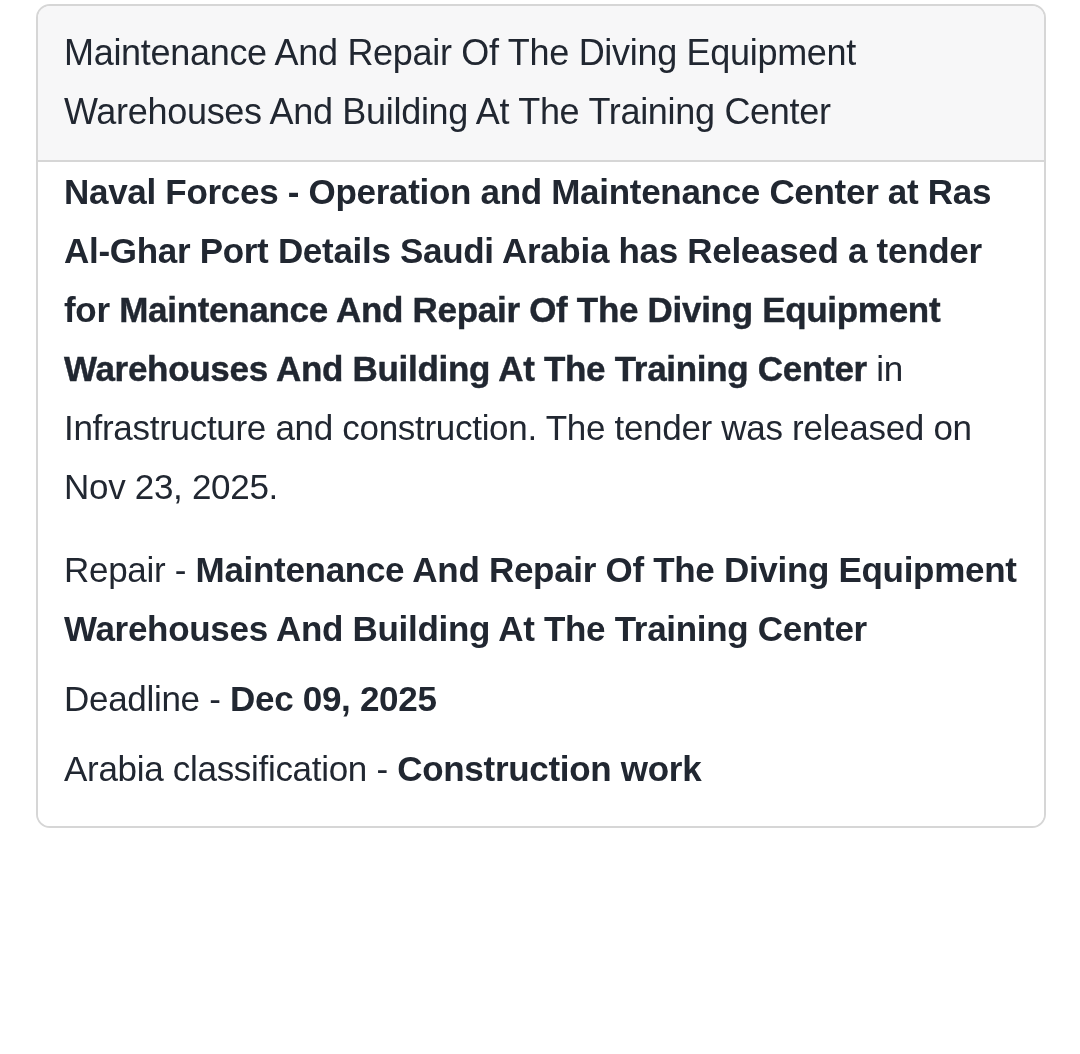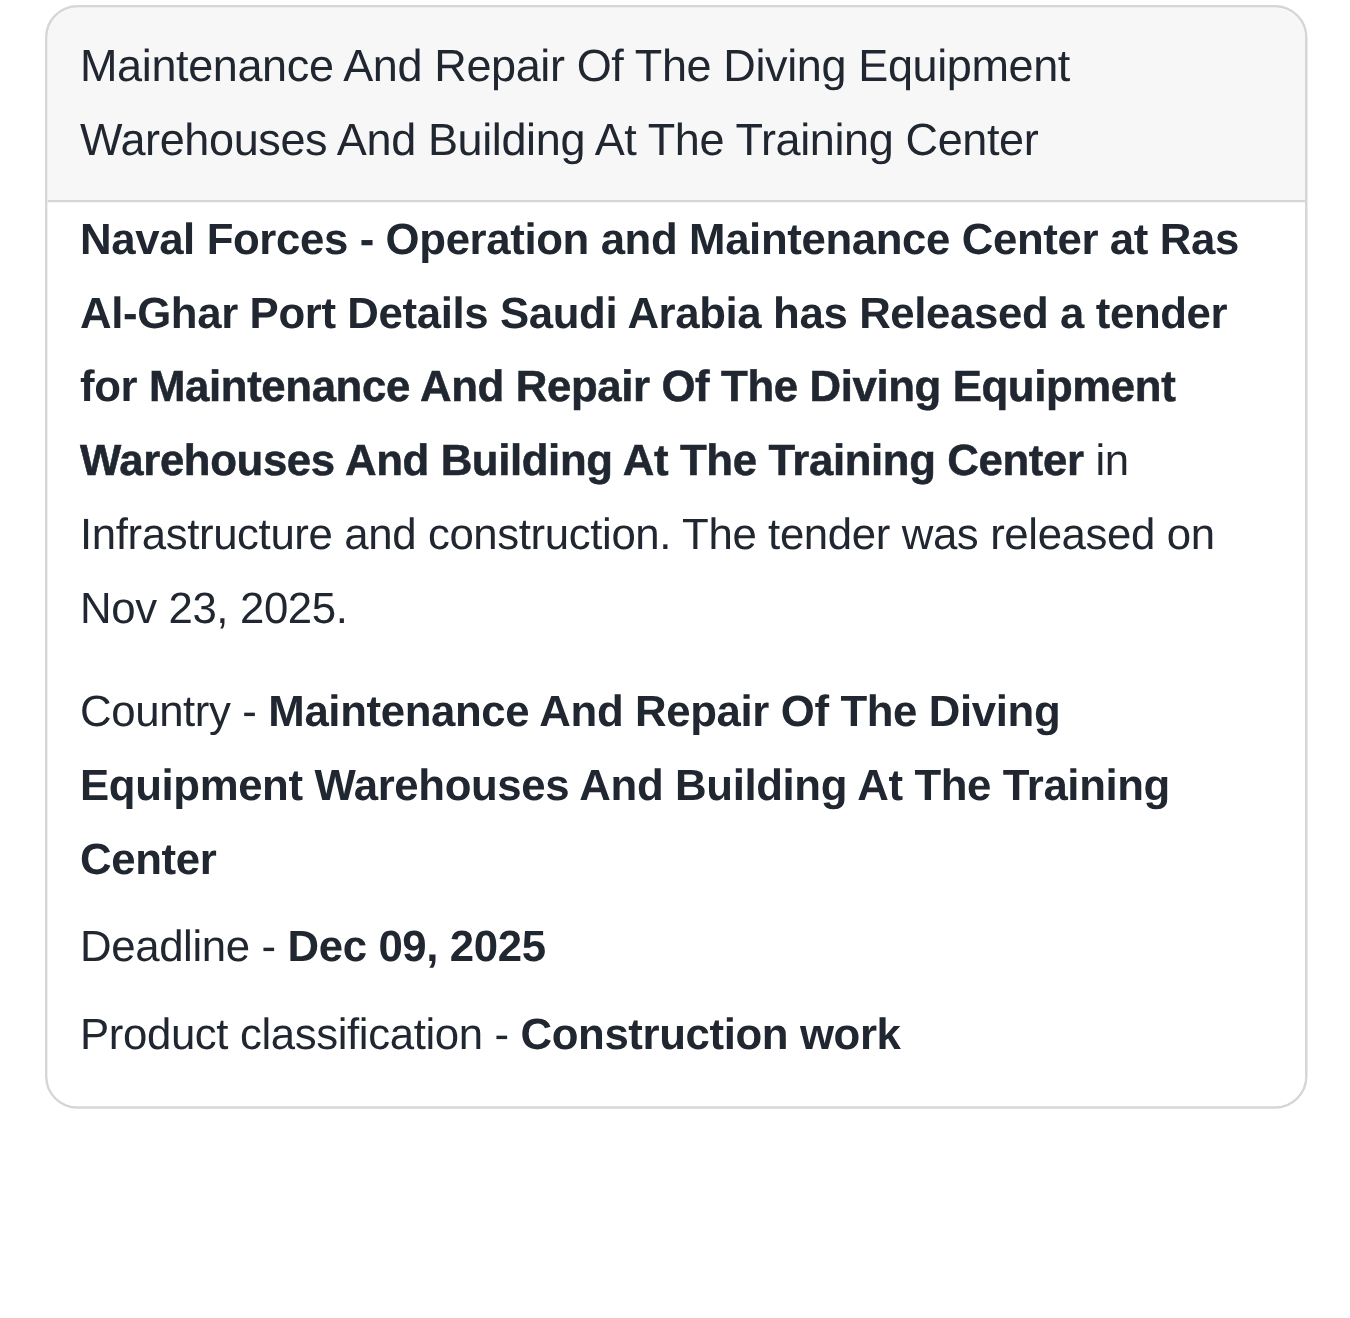--- a/index.html
+++ b/index.html
@@ -18,21 +18,21 @@
     width: 1080px;
     min-height: 1054px;
     font-family: "Liberation Sans", "DejaVu Sans", sans-serif;
     color: var(--text);
     letter-spacing: -0.3px;
   }
   .card {
     width: 1010px;
     margin: 4px 0 10px 36px;
     border: 2px solid var(--card-border);
-    border-radius: 26px;
+    border-radius: 14px;
     overflow: hidden;
     background: #ffffff;
   }
   .card-header {
     background: var(--header-bg);
     border-bottom: 2px solid var(--card-border);
     padding: 17px 26px 19px 26px;
   }
   .card-title {
     margin: 0;
@@ -76,22 +76,22 @@
 
     <header class="card-header">
       <h1 class="card-title">Maintenance And Repair Of The Diving Equipment Warehouses And Building At The Training Center</h1>
     </header>
 
     <div class="card-body">
 
       <p class="intro"><span class="seg-org">Naval Forces - Operation and Maintenance Center at Ras Al-Ghar Port Details Saudi Arabia has Released a tender for </span><span class="seg-tender">Maintenance And Repair Of The Diving Equipment Warehouses And Building At The Training Center</span><span class="seg-rest"> in Infrastructure and construction. The tender was released on Nov 23, 2025.</span></p>
 
 
-      <p class="field"><span class="f-label">Country</span><span class="f-sep"> - </span><span class="f-value">Maintenance And Repair Of The Diving Equipment Warehouses And Building At The Training Center</span></p>
+      <p class="field"><span class="f-label">Repair</span><span class="f-sep"> - </span><span class="f-value">Maintenance And Repair Of The Diving Equipment Warehouses And Building At The Training Center</span></p>
 
       <p class="field"><span class="f-label">Deadline</span><span class="f-sep"> - </span><span class="f-value">Dec 09, 2025</span></p>
 
 
-      <p class="field"><span class="f-label">Product classification</span><span class="f-sep"> - </span><span class="f-value">Construction work</span></p>
+      <p class="field"><span class="f-label">Arabia classification</span><span class="f-sep"> - </span><span class="f-value">Construction work</span></p>
 
     </div>
   </section>
 </div>
 
 </body></html>

